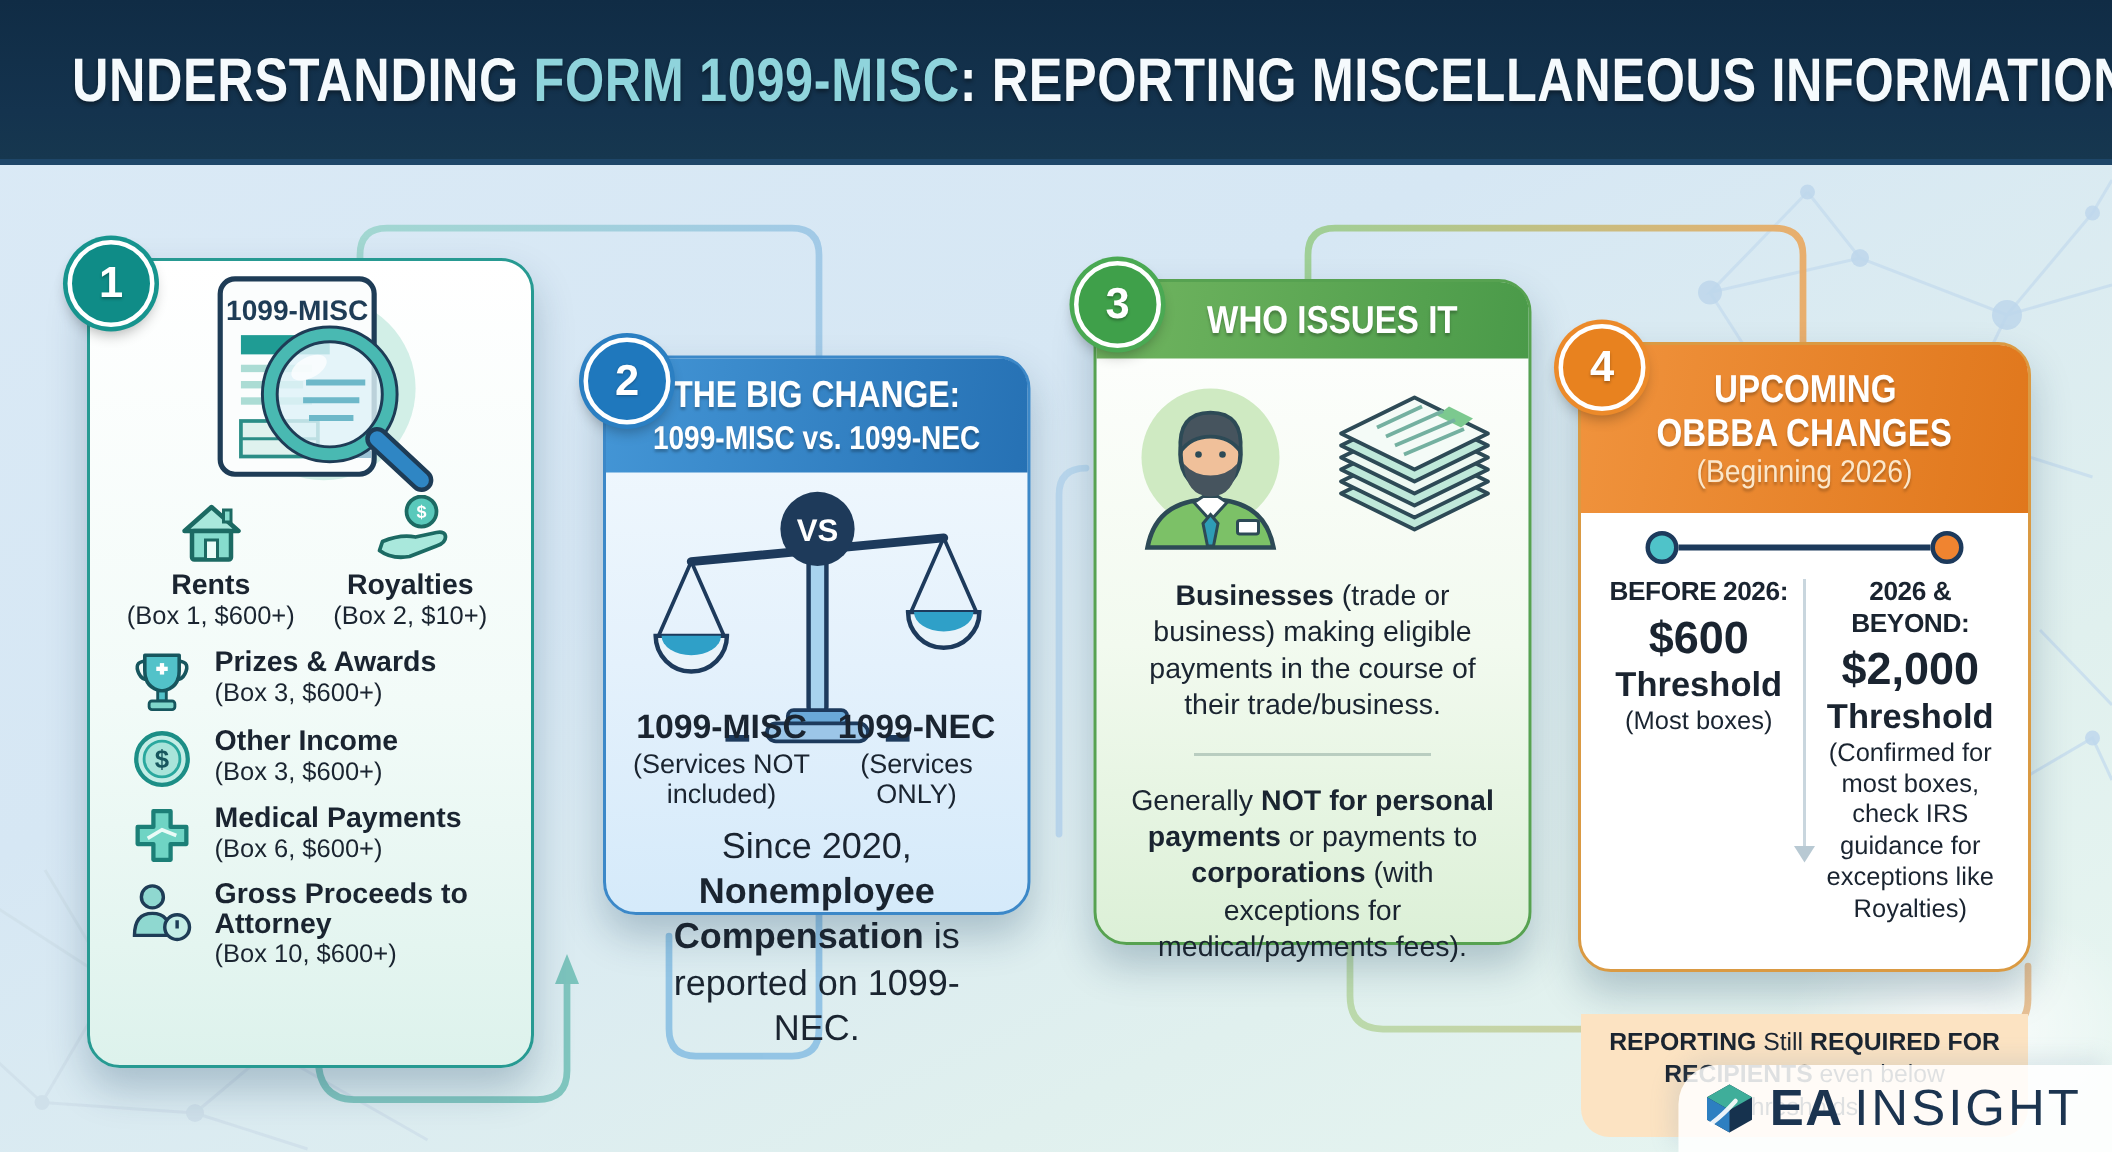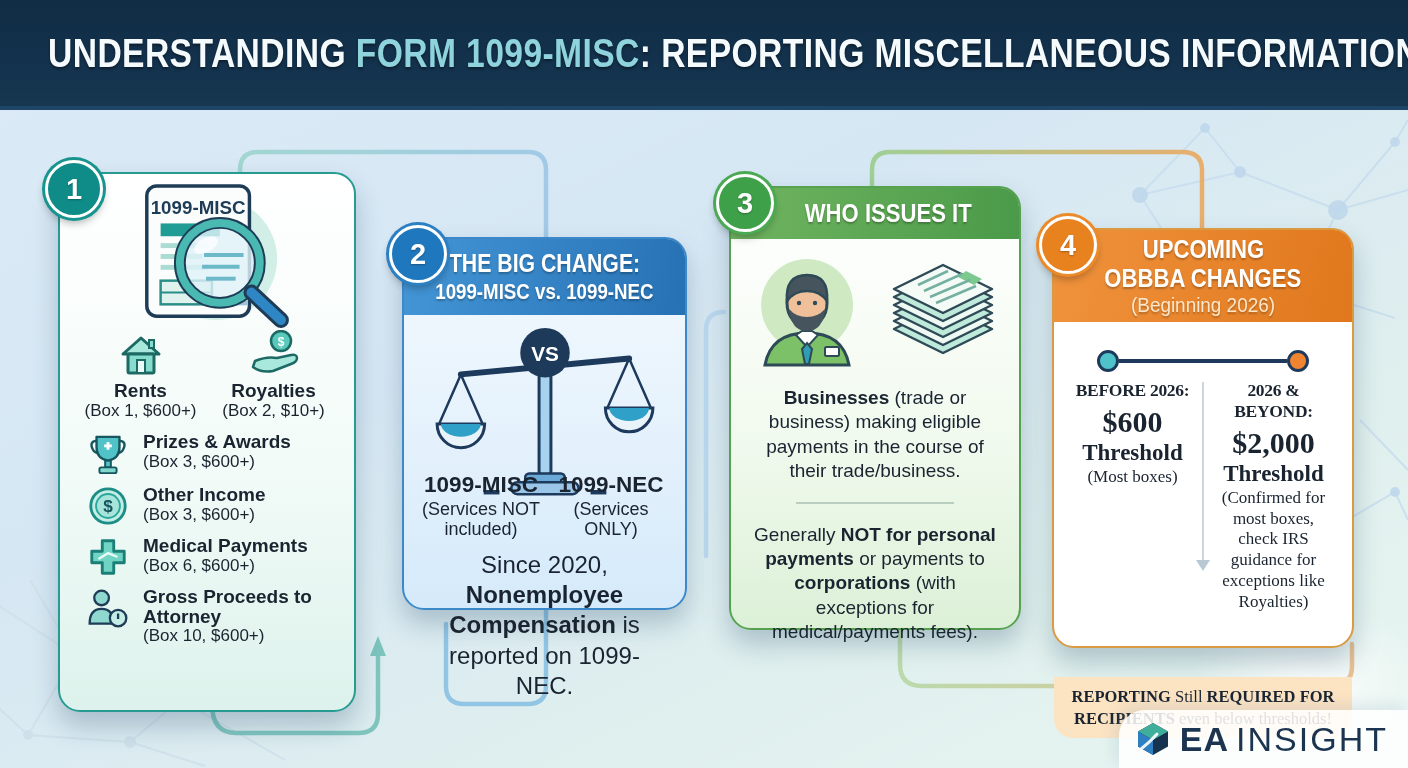--- a/index.html
+++ b/index.html
@@ -74,25 +74,25 @@
   .card3 .card-head{height:51px;background:linear-gradient(100deg,#71b560,#4a9a49);padding-left:26px;}
   .card3 .card-head .cond{font-size:26px;}
   .badge-green{background:#3fa04a;box-shadow:0 0 0 3px #4aa953,0 5px 9px rgba(0,0,0,.3);}
   .card3 .card-body{padding:8px 16px 10px;}
   .issuer-row{display:flex;justify-content:center;align-items:center;gap:14px;margin:4px 0 8px;}
   .p3{text-align:center;font-size:19px;line-height:1.28;}
   .div3{width:62%;height:1.5px;background:#b9cdc0;margin:11px auto;}
 
   
   .card4{left:1052px;top:228px;width:302px;height:420px;border:2.5px solid #da9a43;background:#ffffff;}
-  .card4 .card-head{height:92px;background:linear-gradient(100deg,#f0933d,#e0771c);gap:0;}
+  .card4 .card-head{height:112px;background:linear-gradient(100deg,#f0933d,#e0771c);gap:0;}
   .card4 .line1,.card4 .line2{font-size:26px;line-height:1.12;}
   .card4 .subtitle{font-size:21px;font-weight:500;color:#fbe7cb;transform:scaleX(.9);display:inline-block;}
   .badge-orange{background:#e8821f;box-shadow:0 0 0 3px #ec8a2a,0 5px 9px rgba(0,0,0,.3);}
-  .card4 .card-body{padding:24px 8px 64px;position:relative;height:100%;font-family:Liberation Serif, serif;}
+  .card4 .card-body{padding:8px 8px 64px;position:relative;height:100%;}
   .timeline{width:212px;margin:4px auto 8px;display:flex;align-items:center;}
   .tl-line{flex:1;height:4px;background:#1d3a5c;}
   .dot{width:16px;height:16px;border-radius:50%;border:3.5px solid #1d3a5c;box-sizing:content-box;}
   .dot-before{background:#4fc3c9;}
   .dot-after{background:#f08430;}
   .cols{display:flex;position:relative;}
   .col{flex:1;text-align:center;padding:0 8px;}
   .chead{font-size:17.5px;font-weight:800;letter-spacing:-.3px;}
   .camount{font-size:30px;font-weight:800;margin-top:4px;}
   .clabel{font-size:23px;font-weight:800;line-height:1;margin-top:2px;}

